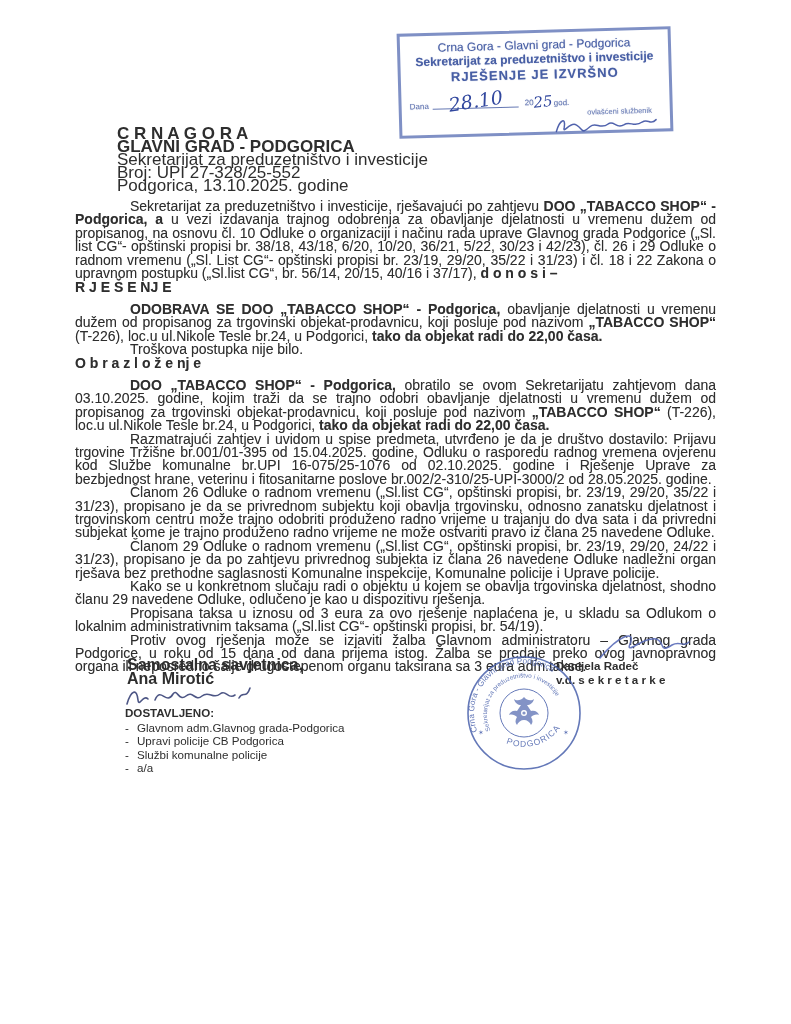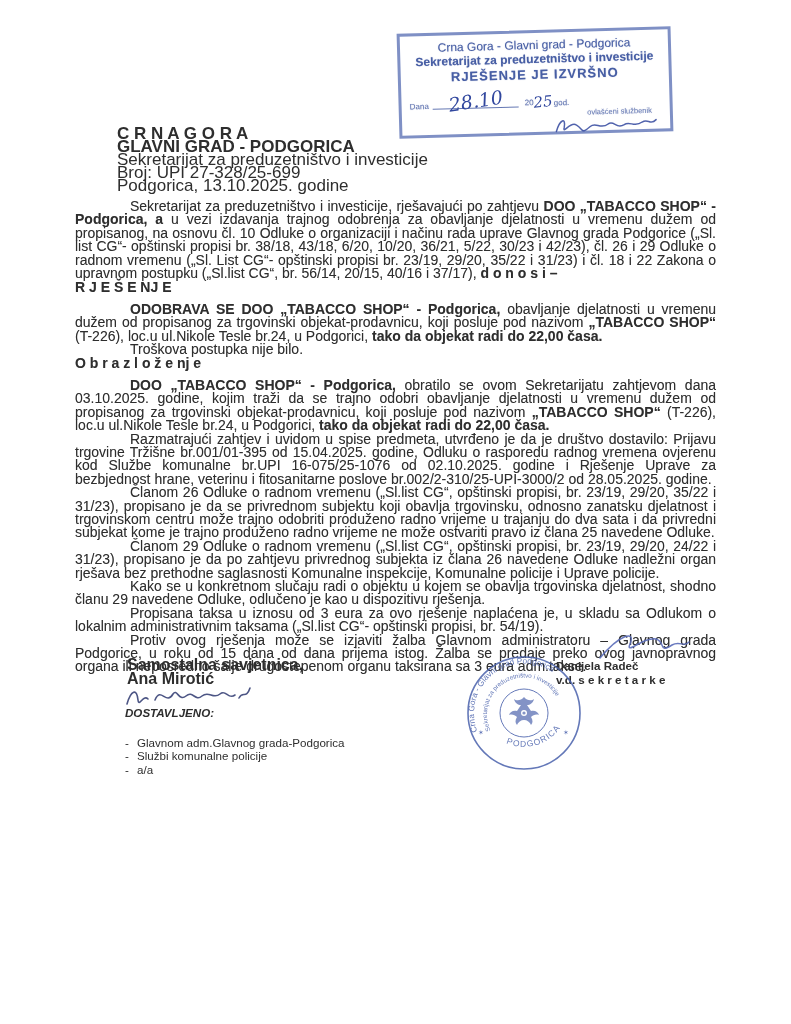--- a/index.html
+++ b/index.html
@@ -49,21 +49,21 @@
   .b{font-weight:bold;}
   .heading{margin:1px 0 8px 0;text-indent:0;font-weight:bold;}
   
   .sig-left{position:absolute;left:127px;top:658px;font-size:16px;font-weight:bold;line-height:13.5px;}
   .sig-left-svg{position:absolute;left:123px;top:682px;}
   .sig-right{position:absolute;left:556px;top:659px;font-size:11.6px;font-weight:bold;line-height:13.5px;}
   .sig-right-svg{position:absolute;left:596px;top:630px;}
   .round-stamp{position:absolute;left:464px;top:653px;opacity:0.85;}
   
   .distribution{position:absolute;left:125px;top:706px;font-size:11.6px;line-height:13.6px;}
-  .dist-title{font-weight:bold;margin-bottom:16px;font-style:italic;}
+  .dist-title{font-weight:bold;margin-bottom:1px;}
   .dist-item .dash{display:inline-block;width:12px;}
 </style>
 </head>
 <body>
 
 <div class="page">
 
   <div class="top-stamp">
     <div class="ts-l1">Crna Gora - Glavni grad - Podgorica</div>
     <div class="ts-l2">Sekretarijat za preduzetništvo i investicije</div>
@@ -78,21 +78,21 @@
     <div class="ts-officer">ovlašćeni službenik</div>
     <svg class="ts-sig" width="110" height="24" viewBox="0 0 110 24">
       <path d="M6,18 C10,6 16,4 14,14 C12,22 20,8 26,12 C34,17 30,22 40,14 C46,9 50,18 58,12 C64,8 66,18 74,13 C80,9 84,17 92,11 C98,7 100,15 106,9" fill="none" stroke="#31479e" stroke-width="1.5" stroke-linecap="round" opacity="0.85"></path>
     </svg>
   </div>
 
   <div class="letterhead">
     <div class="lh-bold">C R N A   G O R A</div>
     <div class="lh-bold">GLAVNI  GRAD - PODGORICA</div>
     <div>Sekretarijat za preduzetništvo i investicije</div>
-    <div>Broj: UPI 27-328/25-699</div>
+    <div>Broj: UPI 27-328/25-552</div>
     <div>Podgorica, 13.10.2025. godine</div>
   </div>
 
   <div class="doc-body">
     <p class="para"><span>Sekretarijat za preduzetništvo i investicije, rješavajući po zahtjevu </span><span class="b">DOO „TABACCO SHOP“ - Podgorica, a</span><span> u vezi izdavanja trajnog odobrenja za obavljanje djelatnosti u vremenu dužem od propisanog, na osnovu čl. 10 Odluke o organizaciji i načinu rada uprave Glavnog grada Podgorice („Sl. list CG“- opštinski propisi br. 38/18, 43/18, 6/20, 10/20, 36/21, 5/22, 30/23 i 42/23), čl. 26 i 29 Odluke o radnom vremenu („Sl. List  CG“- opštinski propisi br. 23/19, 29/20, 35/22 i 31/23) i čl. 18 i 22 Zakona o upravnom postupku („Sl.list CG“, br. 56/14, 20/15, 40/16 i 37/17), </span><span class="b">d o n o s i –</span></p>
     <p class="heading">R J E Š E NJ E</p>
     <p class="para"><span class="b">ODOBRAVA SE DOO „TABACCO SHOP“ - Podgorica,</span><span> obavljanje djelatnosti u vremenu dužem od propisanog za trgovinski objekat-prodavnicu, koji posluje pod nazivom </span><span class="b">„TABACCO SHOP“</span><span> (T-226), loc.u ul.Nikole Tesle br.24, u Podgorici, </span><span class="b">tako da objekat radi do 22,00 časa.</span></p>
     <p class="para">Troškova postupka nije bilo.</p>
     <p class="heading">O b r a z l o ž e nj e</p>
     <p class="para"><span class="b">DOO „TABACCO SHOP“ - Podgorica,</span><span> obratilo se ovom Sekretarijatu zahtjevom dana 03.10.2025. godine, kojim traži da se trajno odobri obavljanje djelatnosti u vremenu dužem od propisanog za trgovinski objekat-prodavnicu, koji posluje pod nazivom </span><span class="b">„TABACCO SHOP“</span><span> (T-226), loc.u ul.Nikole Tesle br.24, u Podgorici, </span><span class="b">tako da objekat radi do 22,00 časa.</span></p>
@@ -142,17 +142,18 @@
     <g fill="#4961ac" opacity="0.8">
       <path d="M60,44 c-3,4 -8,4 -10,2 c1,4 4,6 7,6 l-4,6 c-4,-1 -7,1 -8,4 c3,-1 6,0 8,2 c-2,3 -2,6 0,8 c1,-3 4,-5 7,-5 c3,0 6,2 7,5 c2,-2 2,-5 0,-8 c2,-2 5,-3 8,-2 c-1,-3 -4,-5 -8,-4 l-4,-6 c3,0 6,-2 7,-6 c-2,2 -7,2 -10,-2 z"></path>
       <circle cx="60" cy="60" r="3" fill="#ffffff"></circle>
       <circle cx="60" cy="60" r="1.6"></circle>
     </g>
   </svg>
 
   <div class="distribution">
     <div class="dist-title">DOSTAVLJENO:</div>
     <div class="dist-item"><span class="dash">-</span><span>Glavnom adm.Glavnog grada-Podgorica</span></div>
+    <div class="dist-item"><span class="dash">-</span><span>Upravi policije CB Podgorica</span></div>
     <div class="dist-item"><span class="dash">-</span><span>Službi komunalne policije</span></div>
     <div class="dist-item"><span class="dash">-</span><span>a/a</span></div>
   </div>
 
 </div>
 
 </body></html>

